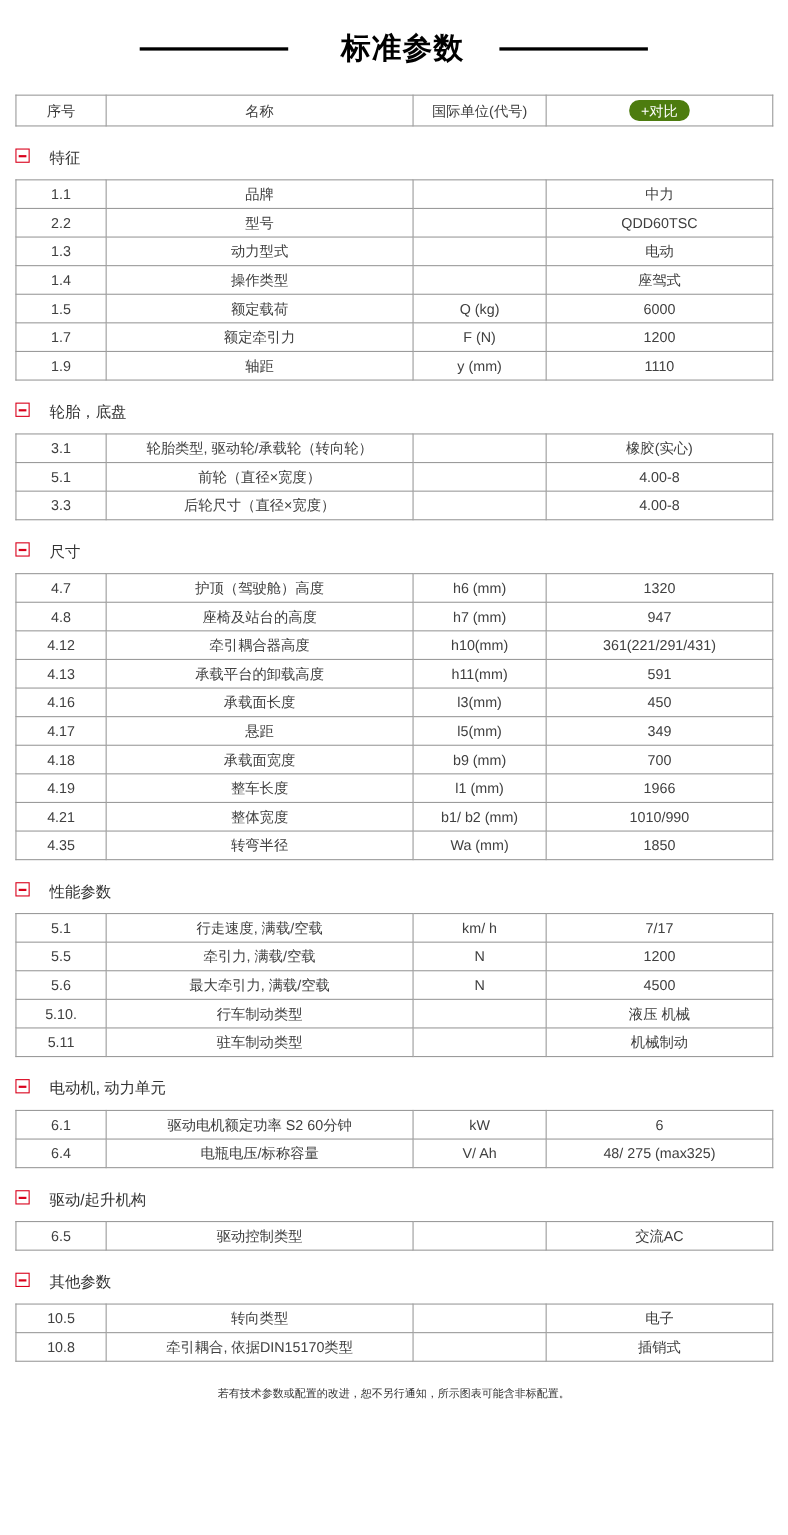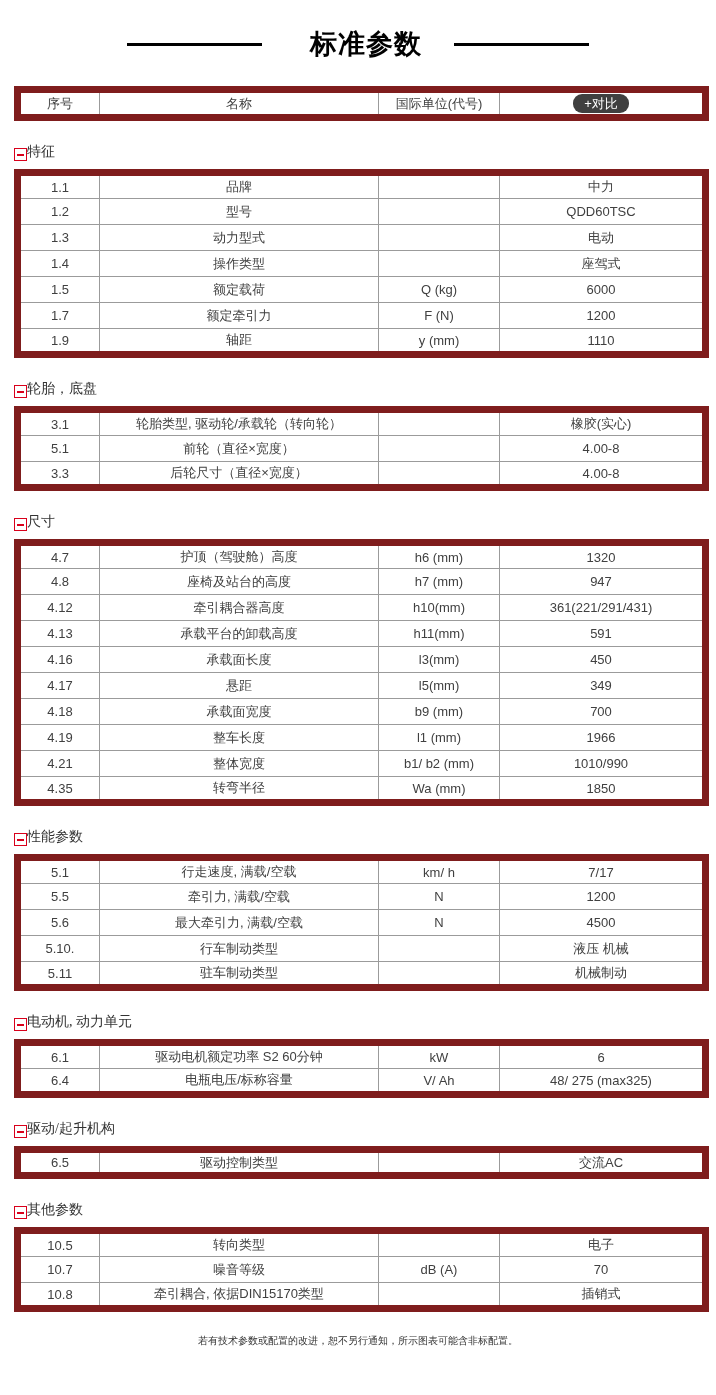--- a/index.html
+++ b/index.html
@@ -36,21 +36,21 @@
     letter-spacing: 1px;
     margin-left: 16px;
   }
 
   
   .tbl-zone { padding: 0 14px; }
   table.spec {
     width: 688px;
     border-collapse: collapse;
     table-layout: fixed;
-    border: 7px solid #7f1d1d;
+    border: 1px solid #7f1d1d;
   }
   table.spec col.c1 { width: 82px; }
   table.spec col.c2 { width: 279px; }
   table.spec col.c3 { width: 121px; }
   table.spec col.c4 { width: 206px; }
   table.spec td, table.spec th {
     border: 1px solid #9b9b9b;
     height: 26px;
     text-align: center;
     vertical-align: middle;
@@ -58,40 +58,39 @@
     font-weight: normal;
     color: #404040;
     padding: 0 4px;
     overflow: hidden;
     white-space: nowrap;
   }
   table.spec.head th { height: 28px; }
 
   .compare-btn {
     display: inline-block;
-    background: #404040;
+    background: #4d7c0f;
     color: #ffffff;
     font-size: 13px;
     font-family: inherit;
     line-height: 19px;
     padding: 0 11px;
     border: none;
     border-radius: 9px;
     cursor: pointer;
   }
 
   
   .section { margin-top: 20px; }
   .section-head {
     display: flex;
-    align-items: flex-end;
-    gap: 0;
+    align-items: flex-start;
+    gap: 18px;
     height: 20px;
     margin-bottom: 8px;
-    font-family: Liberation Serif, serif;
   }
   .collapse-icon {
     width: 13px;
     height: 13px;
     border: 1px solid #d9001b;
     background: #ffffff;
     position: relative;
     cursor: pointer;
     flex: 0 0 auto;
   }
@@ -163,21 +162,21 @@
         </colgroup>
       <tbody>
   <tr>
     <td>1.1</td>
     <td>品牌</td>
     <td></td>
     <td>中力</td>
   </tr>
 
   <tr>
-    <td>1.2</td>
+    <td>2.2</td>
     <td>型号</td>
     <td></td>
     <td>QDD60TSC</td>
   </tr>
 
   <tr>
     <td>1.3</td>
     <td>动力型式</td>
     <td></td>
     <td>电动</td>
@@ -455,26 +454,20 @@
           <col class="c4">
         </colgroup>
       <tbody>
   <tr>
     <td>10.5</td>
     <td>转向类型</td>
     <td></td>
     <td>电子</td>
   </tr>
 
-  <tr>
-    <td>10.7</td>
-    <td>噪音等级</td>
-    <td>dB (A)</td>
-    <td>70</td>
-  </tr>
 
   <tr>
     <td>10.8</td>
     <td>牵引耦合, 依据DIN15170类型</td>
     <td></td>
     <td>插销式</td>
   </tr>
 </tbody>
     </table>
   </div>

